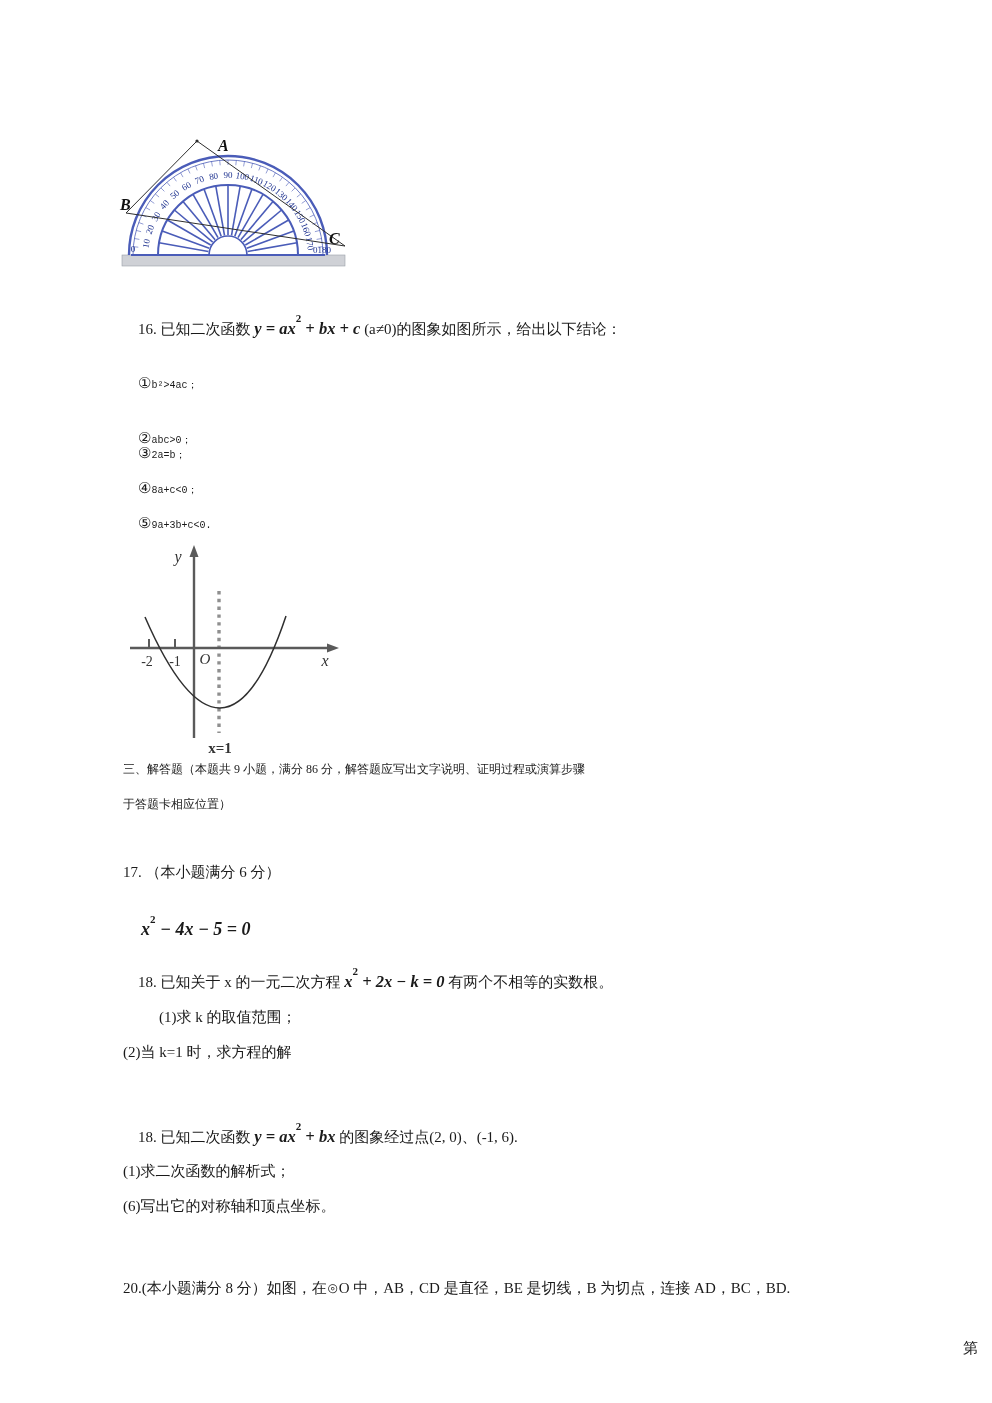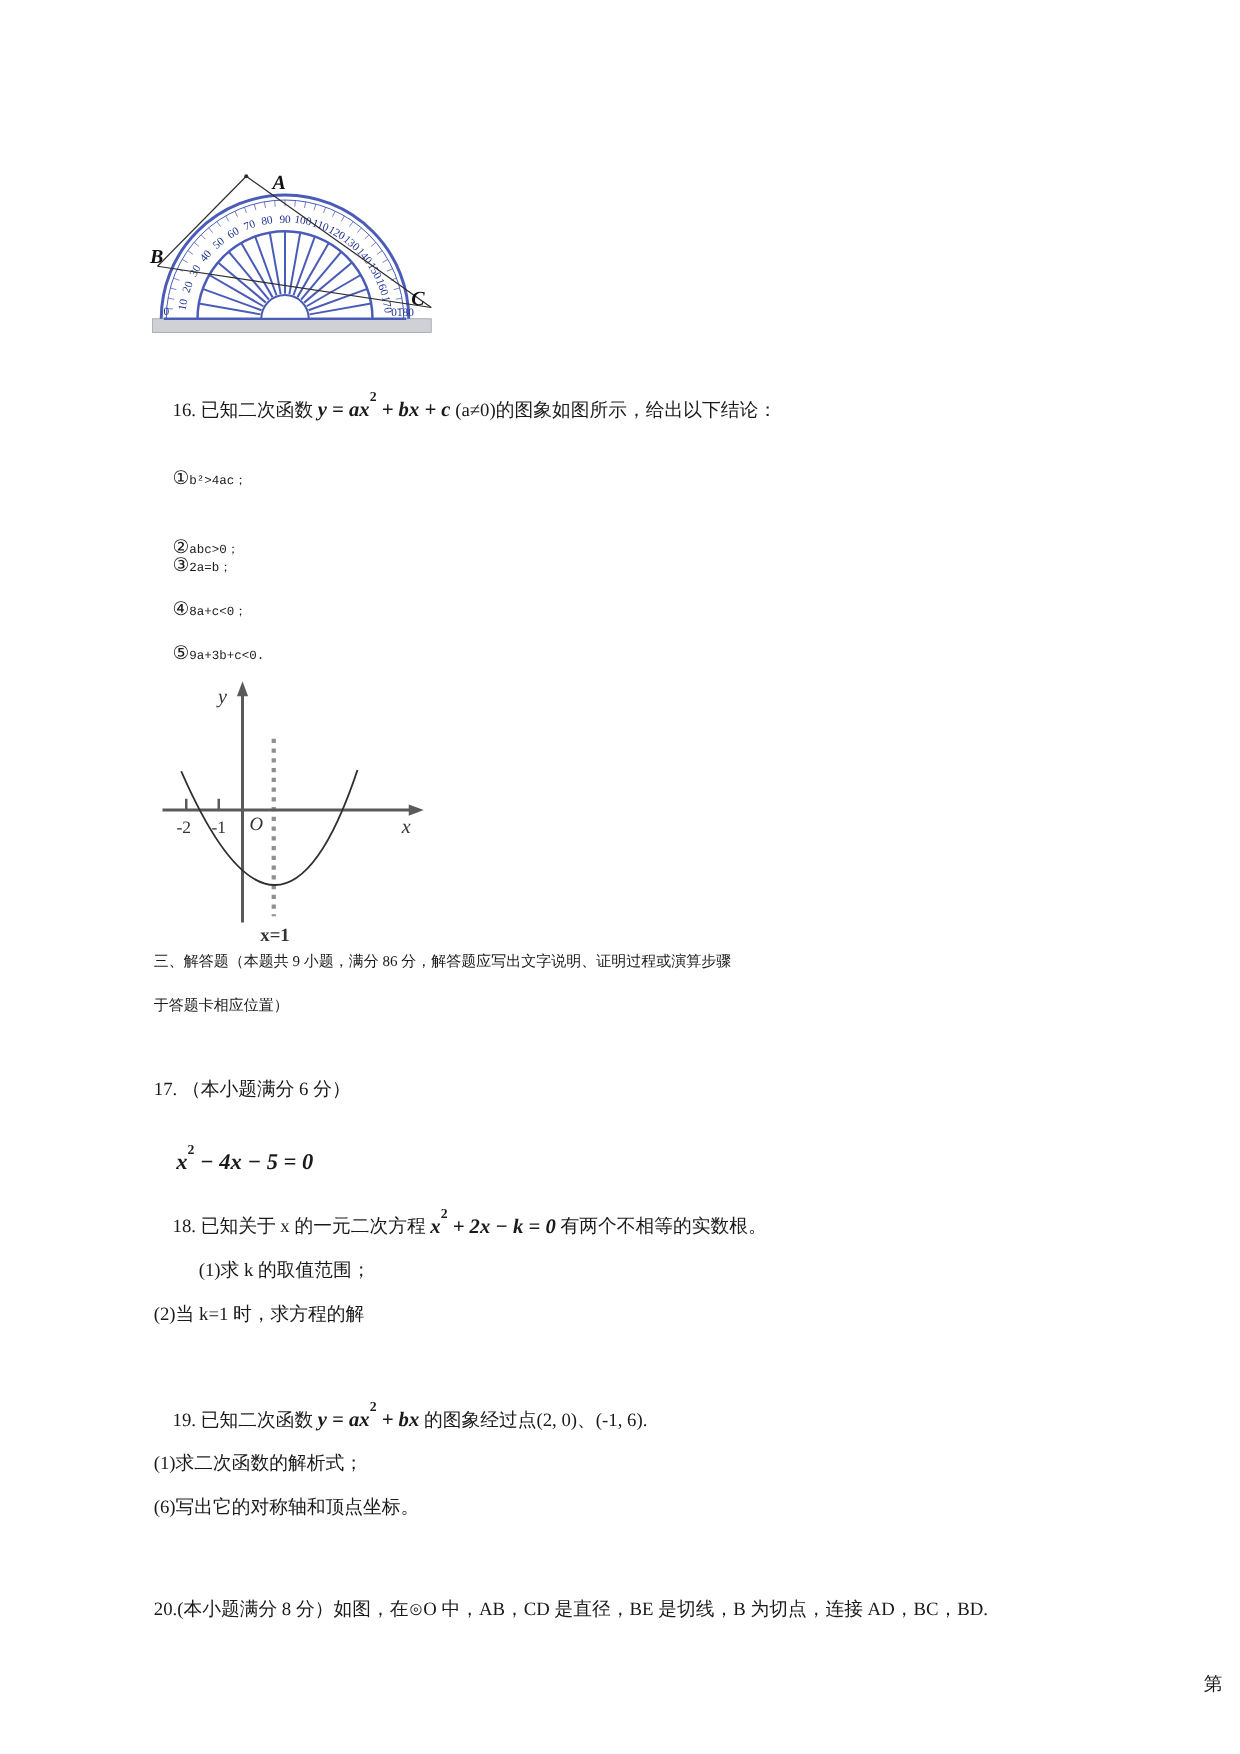--- a/index.html
+++ b/index.html
@@ -188,21 +188,21 @@
     <span>x</span><sup>2</sup><span> − 4x − 5 = 0</span>
   </div>
 
   <div class="t" style="left:123px;top:949px;">
     <span>18. 已知关于 x 的一元二次方程 </span><span class="math inline-math bold"><span>x</span><sup>2</sup><span> + 2x − k = 0</span></span><span> 有两个不相等的实数根。</span>
   </div>
   <div class="t" style="left:123px;top:1007px;margin-left:36px;">(1)求 k 的取值范围；</div>
   <div class="t" style="left:123px;top:1042px;">(2)当 k=1 时，求方程的解</div>
 
   <div class="t" style="left:123px;top:1104px;">
-    <span>19. 已知二次函数 </span><span class="math inline-math"><span>y = ax</span><sup>2</sup><span> + bx</span></span><span> 的图象经过点(2, 0)、(-1, 6).</span>
+    <span>18. 已知二次函数 </span><span class="math inline-math"><span>y = ax</span><sup>2</sup><span> + bx</span></span><span> 的图象经过点(2, 0)、(-1, 6).</span>
   </div>
   <div class="t" style="left:123px;top:1161px;">(1)求二次函数的解析式；</div>
   <div class="t" style="left:123px;top:1196px;">(6)写出它的对称轴和顶点坐标。</div>
 
   <div class="t" style="left:123px;top:1262px;margin-top:16px;">20.(本小题满分 8 分）如图，在⊙O 中，AB，CD 是直径，BE 是切线，B 为切点，连接 AD，BC，BD.</div>
 
   <div class="t" style="left:963px;top:1338px;">第</div>
 
 </div>
 

